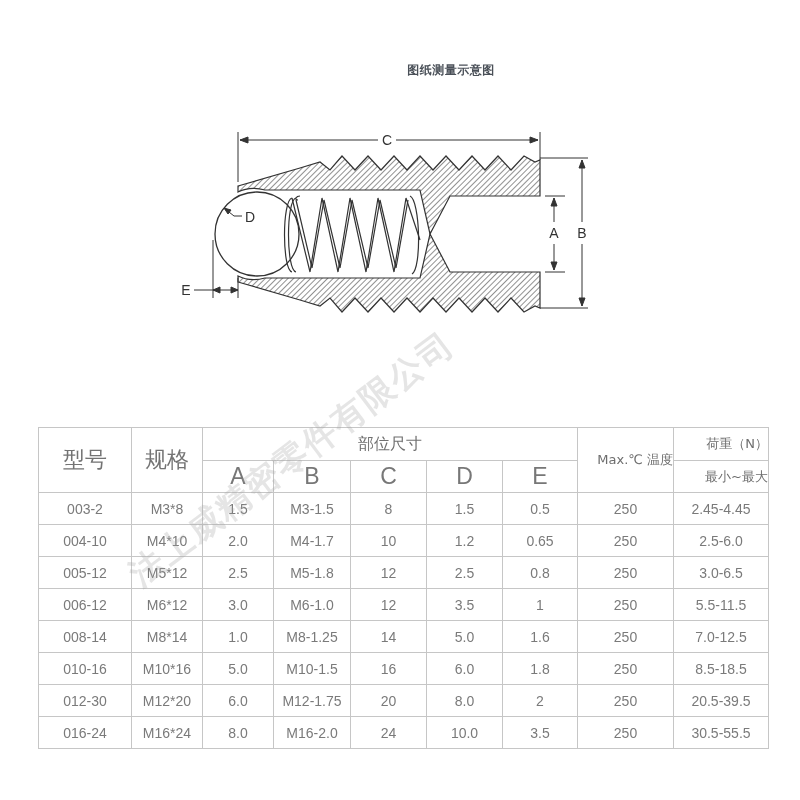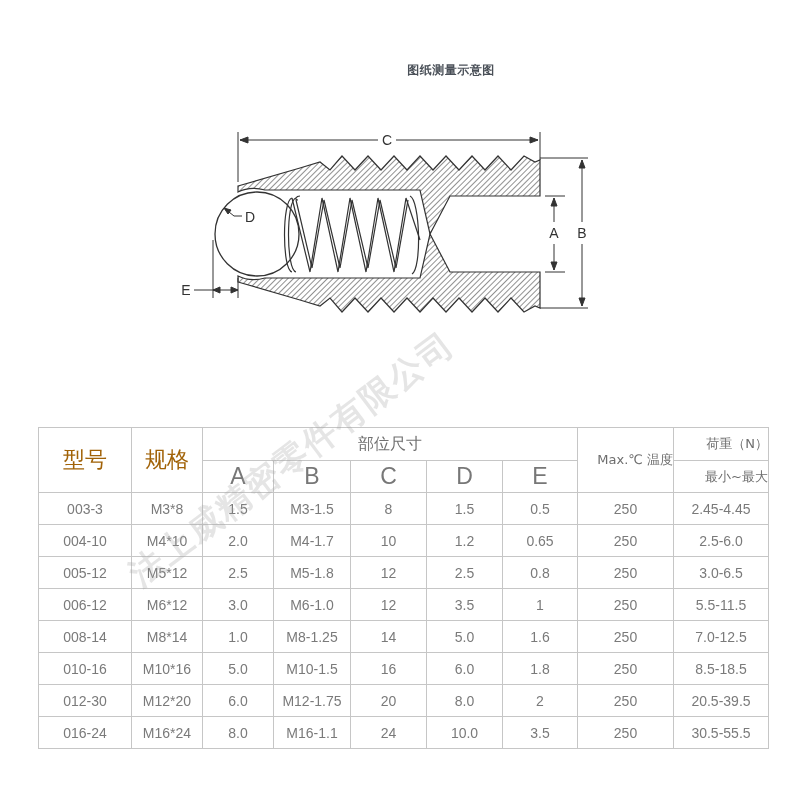--- a/index.html
+++ b/index.html
@@ -1,21 +1,21 @@
 <!DOCTYPE html>
 <html><head>
 <meta charset="utf-8">
 <style>
   html, body { margin:0; padding:0; background:#ffffff; }
   body { width:800px; height:800px; position:relative; overflow:hidden; font-family:"Liberation Sans","DejaVu Sans",sans-serif; }
   .title { position:absolute; top:62px; left:4px; width:800px; text-align:center; font-size:12px; font-weight:bold; color:#4a5058; font-family:"DejaVu Sans",sans-serif; letter-spacing:0.5px;padding-left:47px; }
   .drawing { position:absolute; left:0; top:0; width:800px; height:420px; }
   table.spec { position:absolute; left:38px; top:427px; border-collapse:collapse; color:#7a7a7a; }
   table.spec td { border:1px solid #c6c6c6; text-align:center; padding:0; font-size:14px; height:31px; }
-  table.spec .h-big { font-size:22px; font-family:"DejaVu Sans",sans-serif; color:#a16207; }
+  table.spec .h-big { font-size:22px; font-family:"DejaVu Sans",sans-serif; color:#737373; }
   table.spec .h-letter { font-size:23px; color:#777; height:30px; }
   table.spec .h-dims { font-size:16px; height:32px; font-family:"DejaVu Sans",sans-serif; color:#707070; }
   table.spec .h-small { font-size:13px; font-family:"DejaVu Sans",sans-serif; color:#6d6d6d;text-align:right; }
   .watermark { position:absolute; left:120px; top:560px; transform-origin:0 0; transform:rotate(-37deg); font-size:34px; font-family:"DejaVu Sans",sans-serif; font-weight:bold; color:rgba(160,160,160,0.28); white-space:nowrap; letter-spacing:2px; pointer-events:none; }
 </style>
 </head>
 <body>
 
 <div class="title">图纸测量示意图</div>
 
@@ -110,21 +110,21 @@
   </tr>
   <tr>
     <td class="h-letter">A</td>
     <td class="h-letter">B</td>
     <td class="h-letter">C</td>
     <td class="h-letter">D</td>
     <td class="h-letter">E</td>
     <td class="h-small">最小~最大</td>
   </tr>
   <tr>
-    <td>003-3</td>
+    <td>003-2</td>
     <td>M3*8</td>
     <td>1.5</td>
     <td>M3-1.5</td>
     <td>8</td>
     <td>1.5</td>
     <td>0.5</td>
     <td>250</td>
     <td>2.45-4.45</td>
   </tr>
   <tr>
@@ -190,21 +190,21 @@
     <td>20</td>
     <td>8.0</td>
     <td>2</td>
     <td>250</td>
     <td>20.5-39.5</td>
   </tr>
   <tr>
     <td>016-24</td>
     <td>M16*24</td>
     <td>8.0</td>
-    <td>M16-1.1</td>
+    <td>M16-2.0</td>
     <td>24</td>
     <td>10.0</td>
     <td>3.5</td>
     <td>250</td>
     <td>30.5-55.5</td>
   </tr>
 </tbody>
   </table>
 
 <div class="watermark">法上威精密零件有限公司</div>

